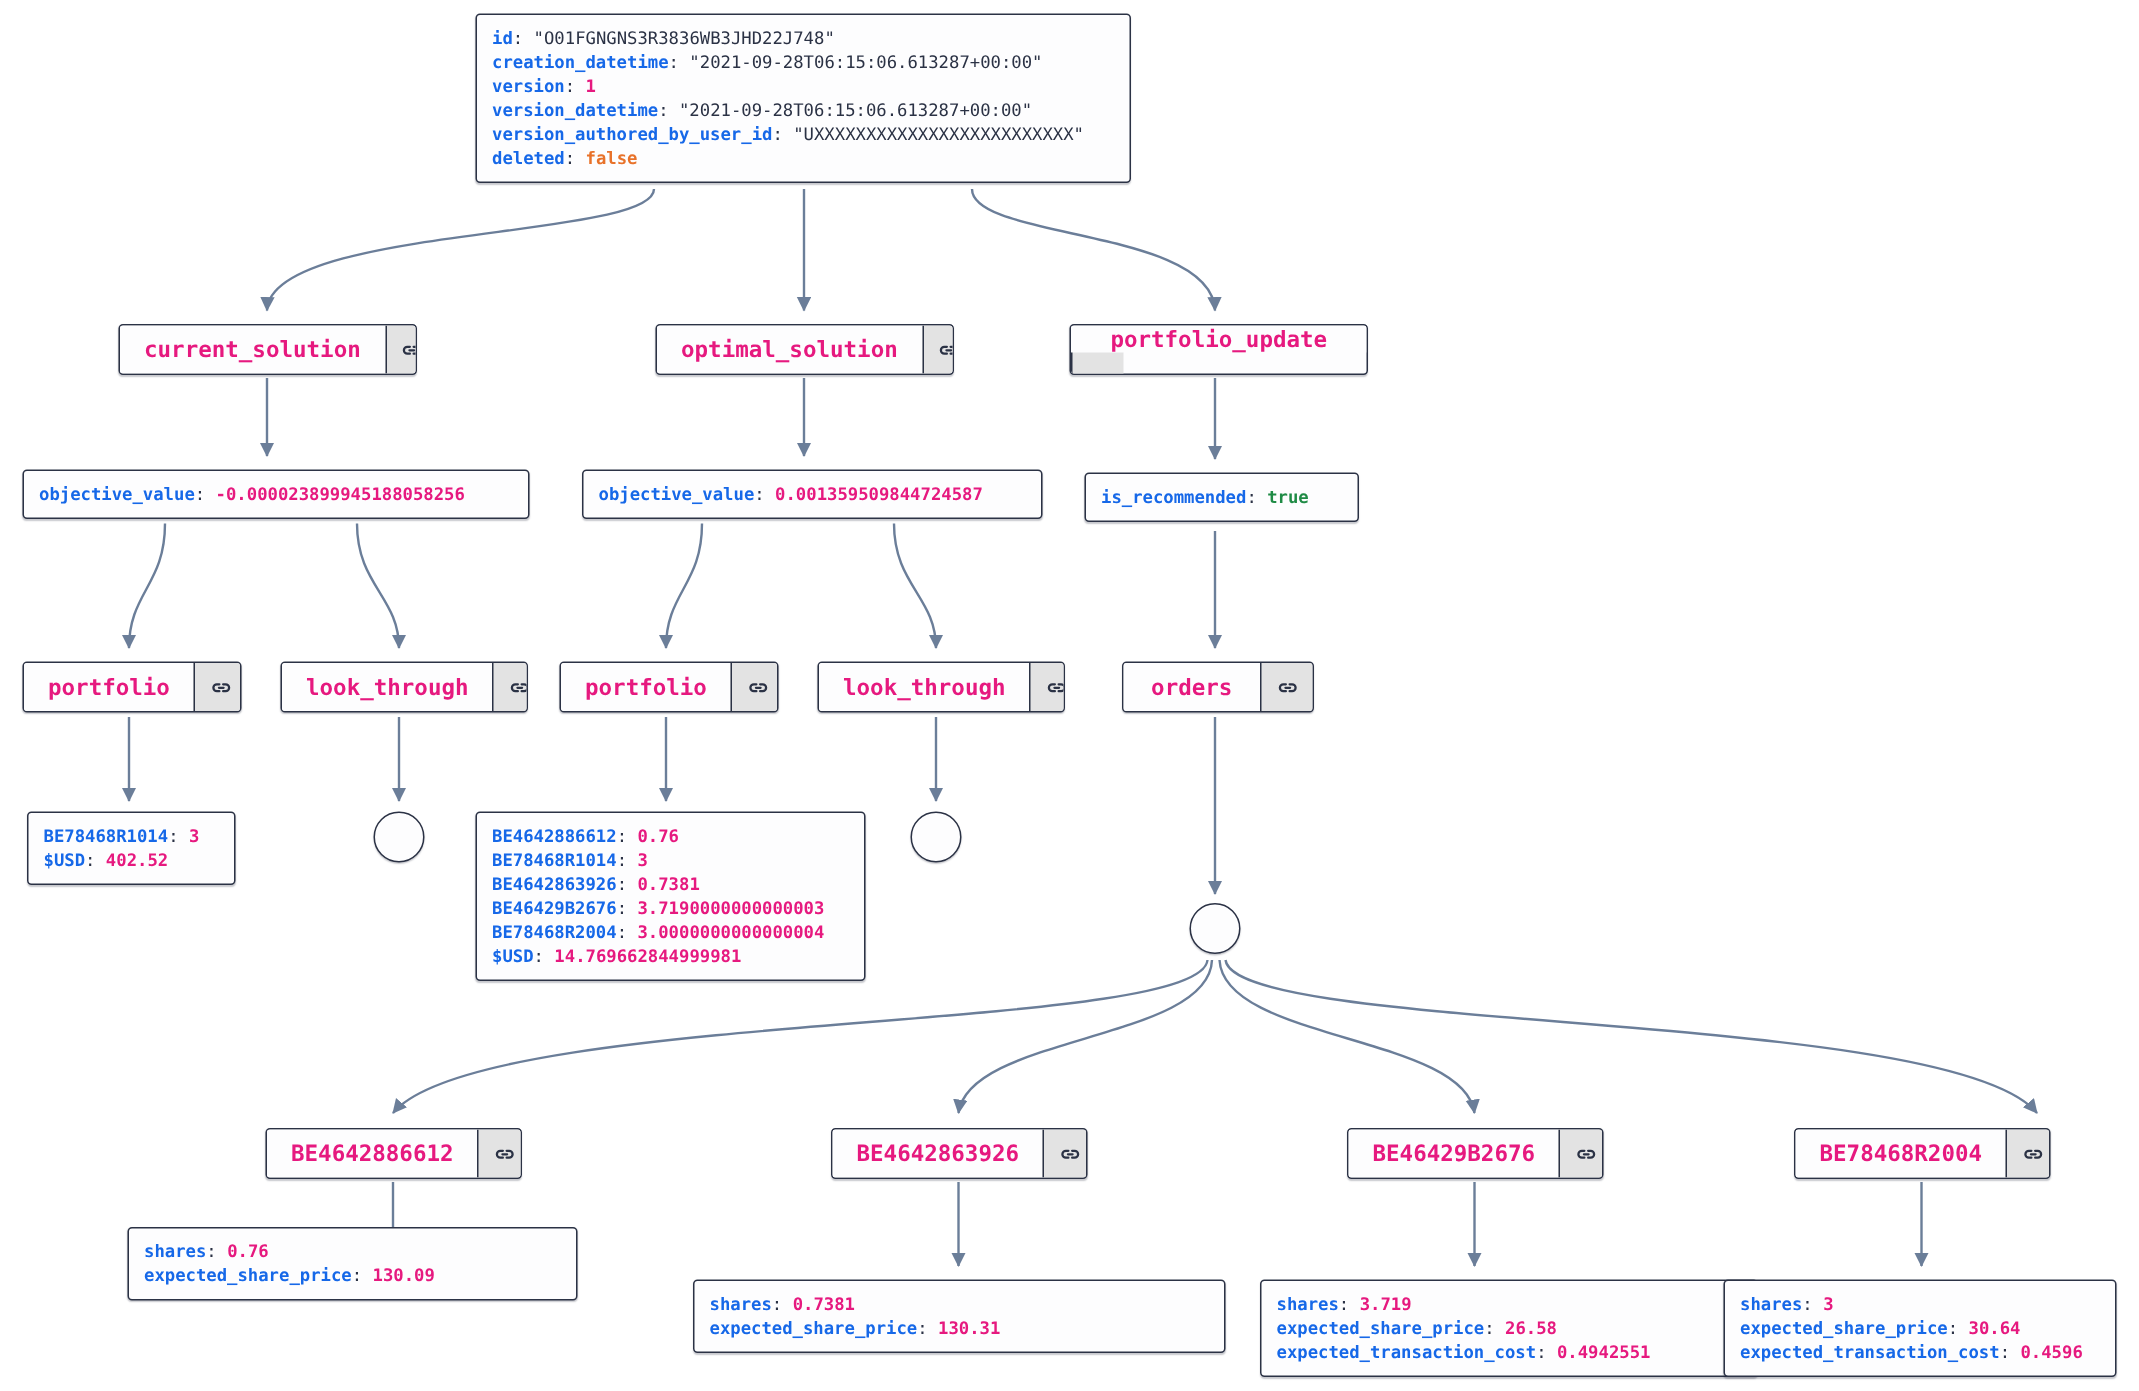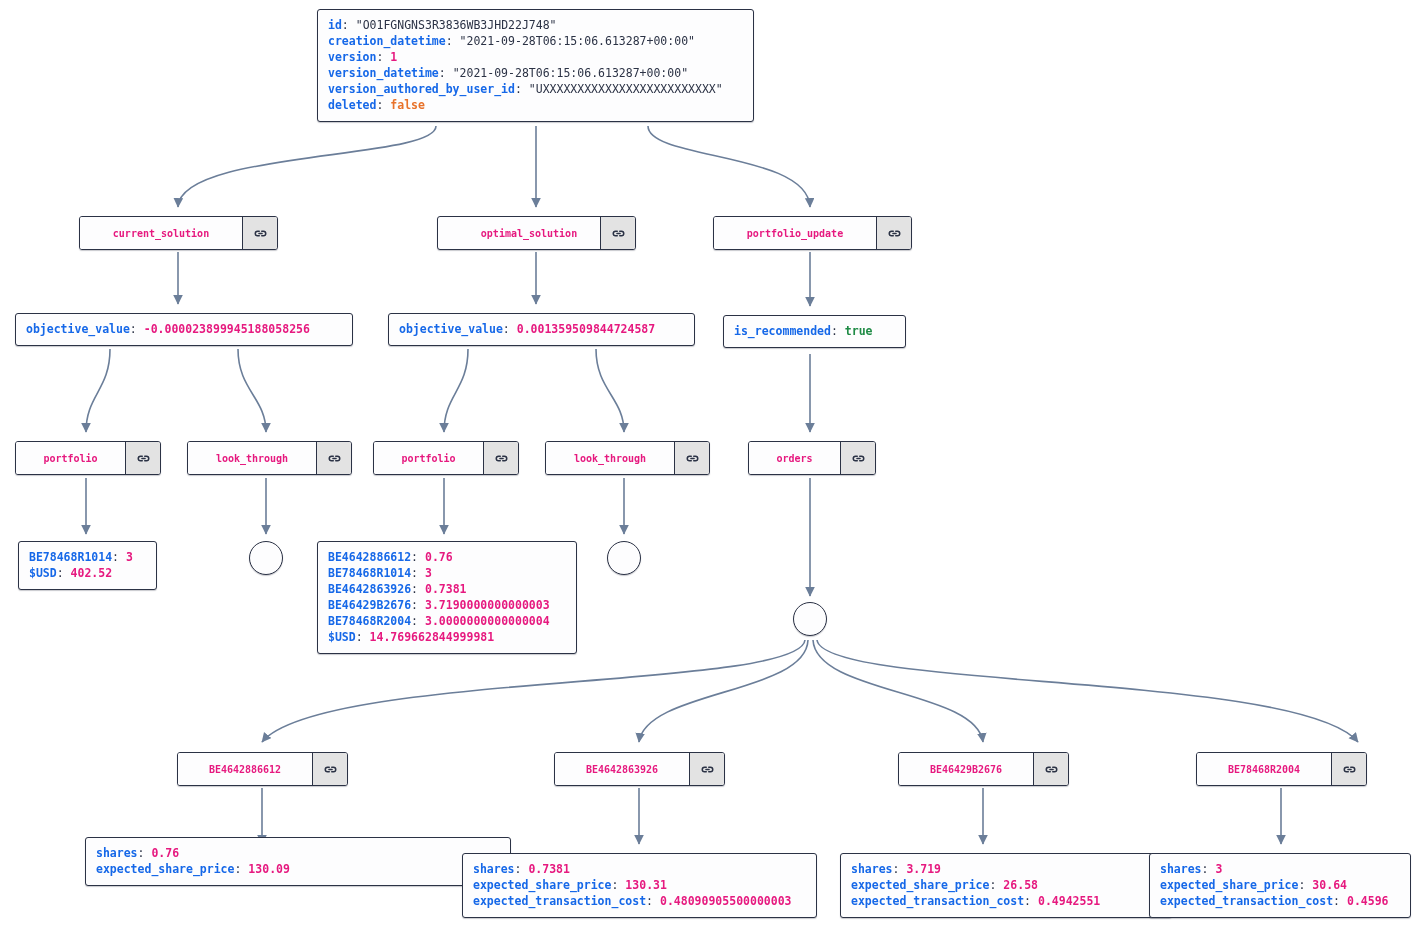--- a/index.html
+++ b/index.html
@@ -60,21 +60,21 @@
     padding: 0;
     overflow: hidden;
   }
   .keynode .label {
     flex: 1 1 auto;
     display: flex;
     align-items: center;
     justify-content: center;
     padding: 0 16px;
     color: #e6197f;
-    font-size: 10px;
+    font-size: 15px;
     font-weight: bold;
     white-space: nowrap;
     background: #fdfdfe;
   }
   .keynode .linkbtn {
     flex: 0 0 34px;
     width: 34px;
     display: flex;
     align-items: center;
     justify-content: center;
@@ -182,32 +182,32 @@
     <span class="label">current_solution</span>
     <span class="linkbtn">
       <svg width="15" height="15" viewBox="0 0 24 24" fill="none" stroke="#2b3245" stroke-width="2.4" stroke-linecap="round">
         <path d="M9.5 12h5"></path>
         <path d="M10 8.3H7.3a3.7 3.7 0 0 0 0 7.4H10"></path>
         <path d="M14 8.3h2.7a3.7 3.7 0 0 1 0 7.4H14"></path>
       </svg>
     </span>
   </div>
 
-  <div class="node keynode" style="left:437px; top:216px; width:199px;padding-left:20px;">
+  <div class="node keynode" style="left:437px; top:216px; width:199px;">
     <span class="label">optimal_solution</span>
     <span class="linkbtn">
       <svg width="15" height="15" viewBox="0 0 24 24" fill="none" stroke="#2b3245" stroke-width="2.4" stroke-linecap="round">
         <path d="M9.5 12h5"></path>
         <path d="M10 8.3H7.3a3.7 3.7 0 0 0 0 7.4H10"></path>
         <path d="M14 8.3h2.7a3.7 3.7 0 0 1 0 7.4H14"></path>
       </svg>
     </span>
   </div>
 
-  <div class="node keynode" style="left:713px; top:216px; width:199px;">
+  <div class="node keynode" style="left:713px; top:216px; width:199px;flex-direction:column;">
     <span class="label">portfolio_update</span>
     <span class="linkbtn">
       <svg width="15" height="15" viewBox="0 0 24 24" fill="none" stroke="#2b3245" stroke-width="2.4" stroke-linecap="round">
         <path d="M9.5 12h5"></path>
         <path d="M10 8.3H7.3a3.7 3.7 0 0 0 0 7.4H10"></path>
         <path d="M14 8.3h2.7a3.7 3.7 0 0 1 0 7.4H14"></path>
       </svg>
     </span>
   </div>
 
@@ -368,44 +368,40 @@
     <span class="label">BE78468R2004</span>
     <span class="linkbtn">
       <svg width="15" height="15" viewBox="0 0 24 24" fill="none" stroke="#2b3245" stroke-width="2.4" stroke-linecap="round">
         <path d="M9.5 12h5"></path>
         <path d="M10 8.3H7.3a3.7 3.7 0 0 0 0 7.4H10"></path>
         <path d="M14 8.3h2.7a3.7 3.7 0 0 1 0 7.4H14"></path>
       </svg>
     </span>
   </div>
 
-  <div class="node record" style="left:85px; top:837px; width:426px;">
+  <div class="node record" style="left:85px; top:818px; width:300px;">
     <span class="row">
       <span class="k">shares</span><span class="colon">:</span>
       <span class="v-num">0.76</span>
     </span>
     <span class="row">
       <span class="k">expected_share_price</span><span class="colon">:</span>
       <span class="v-num">130.09</span>
     </span>
   </div>
 
   <div class="node record" style="left:462px; top:853px; width:355px;">
     <span class="row">
       <span class="k">shares</span><span class="colon">:</span>
       <span class="v-num">0.7381</span>
     </span>
     <span class="row">
       <span class="k">expected_share_price</span><span class="colon">:</span>
       <span class="v-num">130.31</span>
     </span>
-    <span class="row">
-      <span class="k">expected_transaction_cost</span><span class="colon">:</span>
-      <span class="v-num">0.48090905500000003</span>
-    </span>
   </div>
 
   <div class="node record" style="left:840px; top:853px; width:332px;">
     <span class="row">
       <span class="k">shares</span><span class="colon">:</span>
       <span class="v-num">3.719</span>
     </span>
     <span class="row">
       <span class="k">expected_share_price</span><span class="colon">:</span>
       <span class="v-num">26.58</span>

